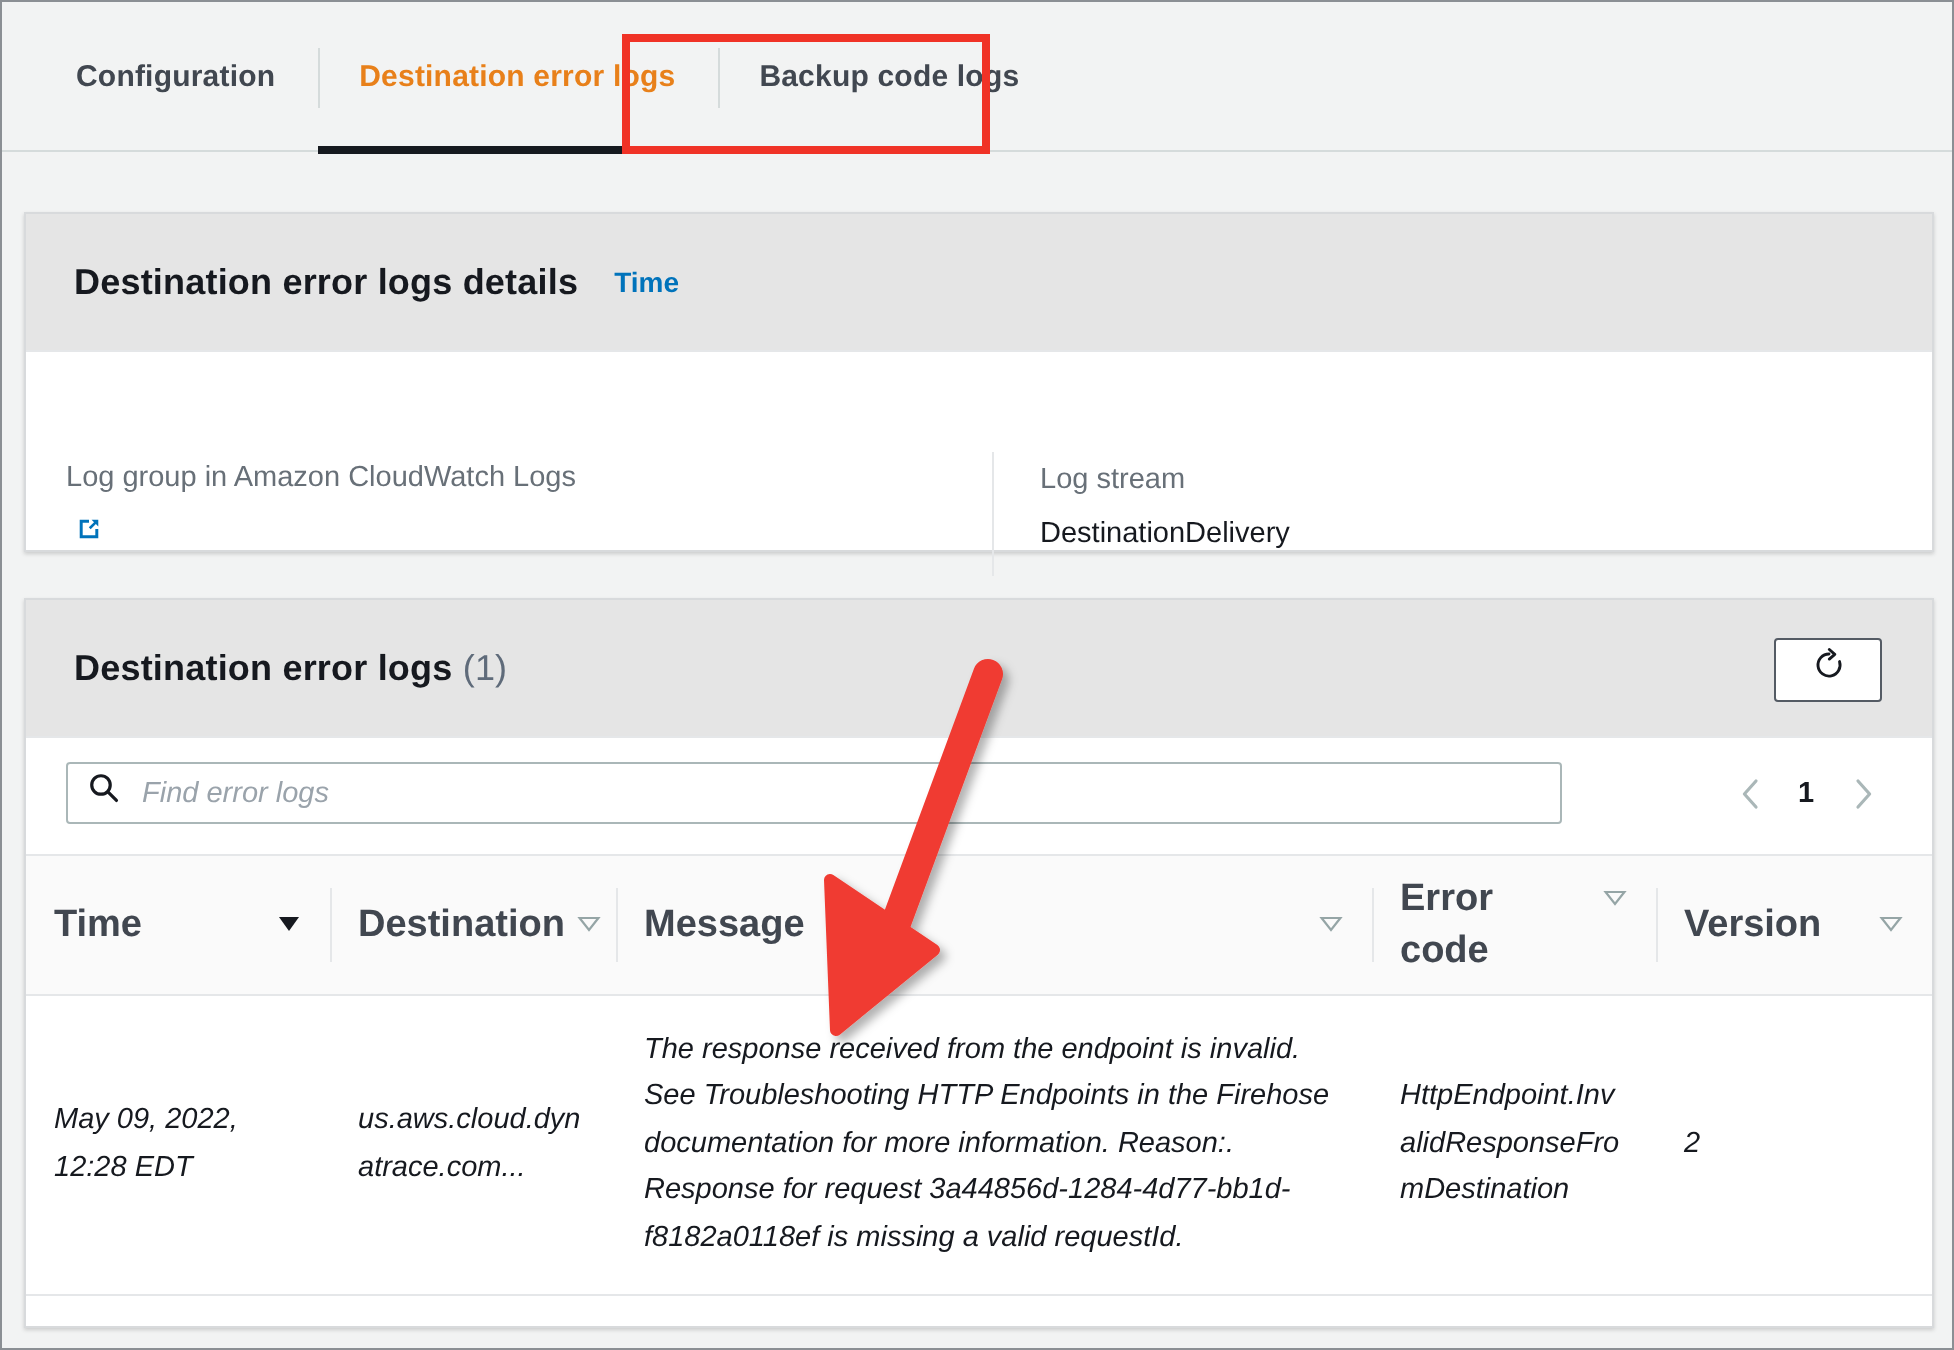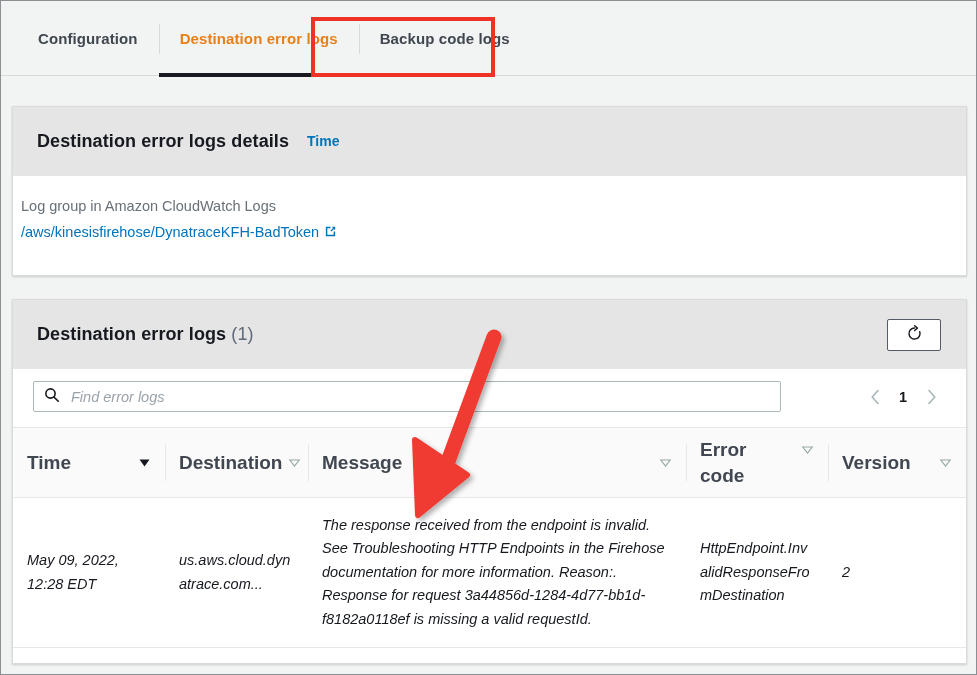--- a/index.html
+++ b/index.html
@@ -128,24 +128,25 @@
     margin-left: 18px;
     font-size: 14px;
     font-weight: 700;
     color: #0073bb;
     cursor: pointer;
   }
 
   
   .details-body {
     display: flex;
-    padding: 22px 24px 0 8px;
+    padding: 22px 24px 0 20px;
     box-sizing: border-box;
     height: 100px;
     position: relative;
+    align-items: flex-end;
   }
   .detail-col {
     box-sizing: border-box;
   }
   .detail-col.first { width: 463px; }
   .detail-col.second { padding-left: 24px; position: relative; }
   .detail-col.second::before {
     content: "";
     position: absolute;
     left: 0;
@@ -350,25 +351,29 @@
 
   <div class="panel" id="details-panel">
     <div class="panel-header">
       <span class="panel-title">Destination error logs details</span>
       <span class="info-link">Time</span>
     </div>
     <div class="details-body">
       <div class="detail-col first">
         <div class="detail-label">Log group in Amazon CloudWatch Logs</div>
         <div class="detail-value link">
-          <span>/aws/kinesisfirehose/DynatraceKFH-BadToken</span><span class="ext-icon"><svg width="13" height="13" viewBox="0 0 14 14">
+          <span class="ext-icon"><svg width="13" height="13" viewBox="0 0 14 14">
                 <path d="M2 2h5v1.6H3.6v6.8h6.8V7H12v5H2V2z" fill="#0073bb"></path>
                 <path d="M8.4 2H12v3.6l-1.3-1.3L7.9 7.1 6.9 6.1l2.8-2.8L8.4 2z" fill="#0073bb"></path>
               </svg></span>
         </div>
+      </div>
+      <div class="detail-col second">
+        <div class="detail-label">Log stream</div>
+        <div class="detail-value">DestinationDelivery</div>
       </div>
     </div>
   </div>
 
   <div class="panel" id="logs-panel">
     <div class="panel-header">
       <span class="panel-title">
         <span>Destination error logs</span>
         <span class="count">(1)</span>
       </span>

